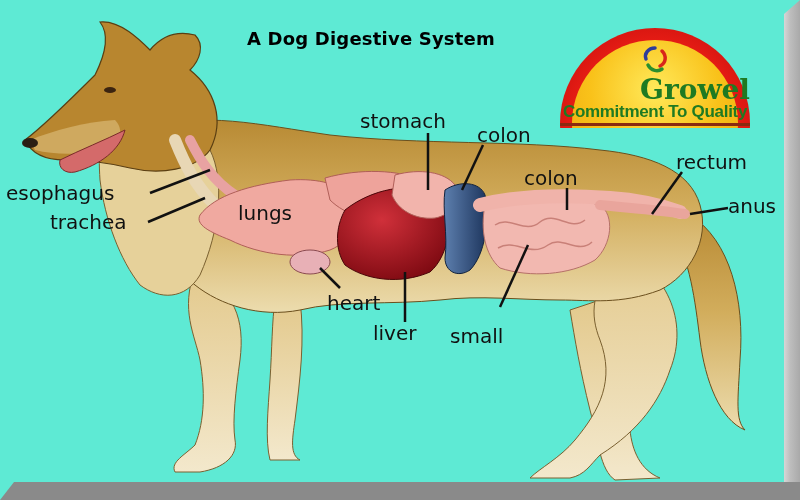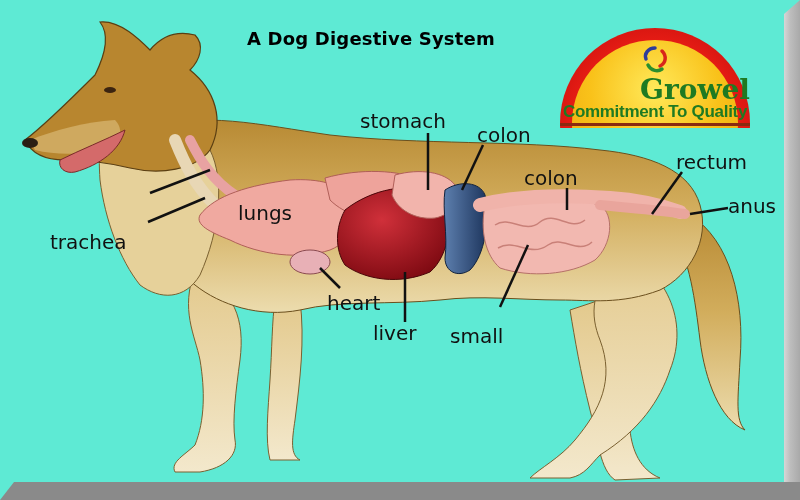--- a/index.html
+++ b/index.html
@@ -209,21 +209,22 @@
     <svg class="logo-swirl" viewBox="0 0 30 30">
       <path d="M15,3 C8,3 4,9 6,14" stroke="#2f3c9a" stroke-width="3.5" fill="none" stroke-linecap="round"></path>
       <path d="M22,6 C27,11 26,18 20,21" stroke="#d8251a" stroke-width="3.5" fill="none" stroke-linecap="round"></path>
       <path d="M8,20 C11,26 18,27 22,24" stroke="#2a8f2e" stroke-width="3.5" fill="none" stroke-linecap="round"></path>
     </svg>
     <div class="logo-name">Growel</div>
     <div class="logo-tag">Commitment To Quality</div>
     <div class="logo-base"></div>
   </div>
 
-  <div class="label" style="left:50px; top:211px;margin-top:20px;">trachea</div>
+  <div class="label" style="left:6px; top:182px;">esophagus</div>
+  <div class="label" style="left:50px; top:211px;">trachea</div>
   <div class="label" style="left:238px; top:202px;">lungs</div>
   <div class="label" style="left:360px; top:110px;">stomach</div>
   <div class="label" style="left:477px; top:124px;">colon</div>
   <div class="label" style="left:524px; top:167px;">colon</div>
   <div class="label" style="left:676px; top:151px;">rectum</div>
   <div class="label" style="left:728px; top:195px;">anus</div>
   <div class="label" style="left:327px; top:292px;">heart</div>
   <div class="label" style="left:373px; top:322px;">liver</div>
   <div class="label" style="left:450px; top:325px;">small</div>
 

